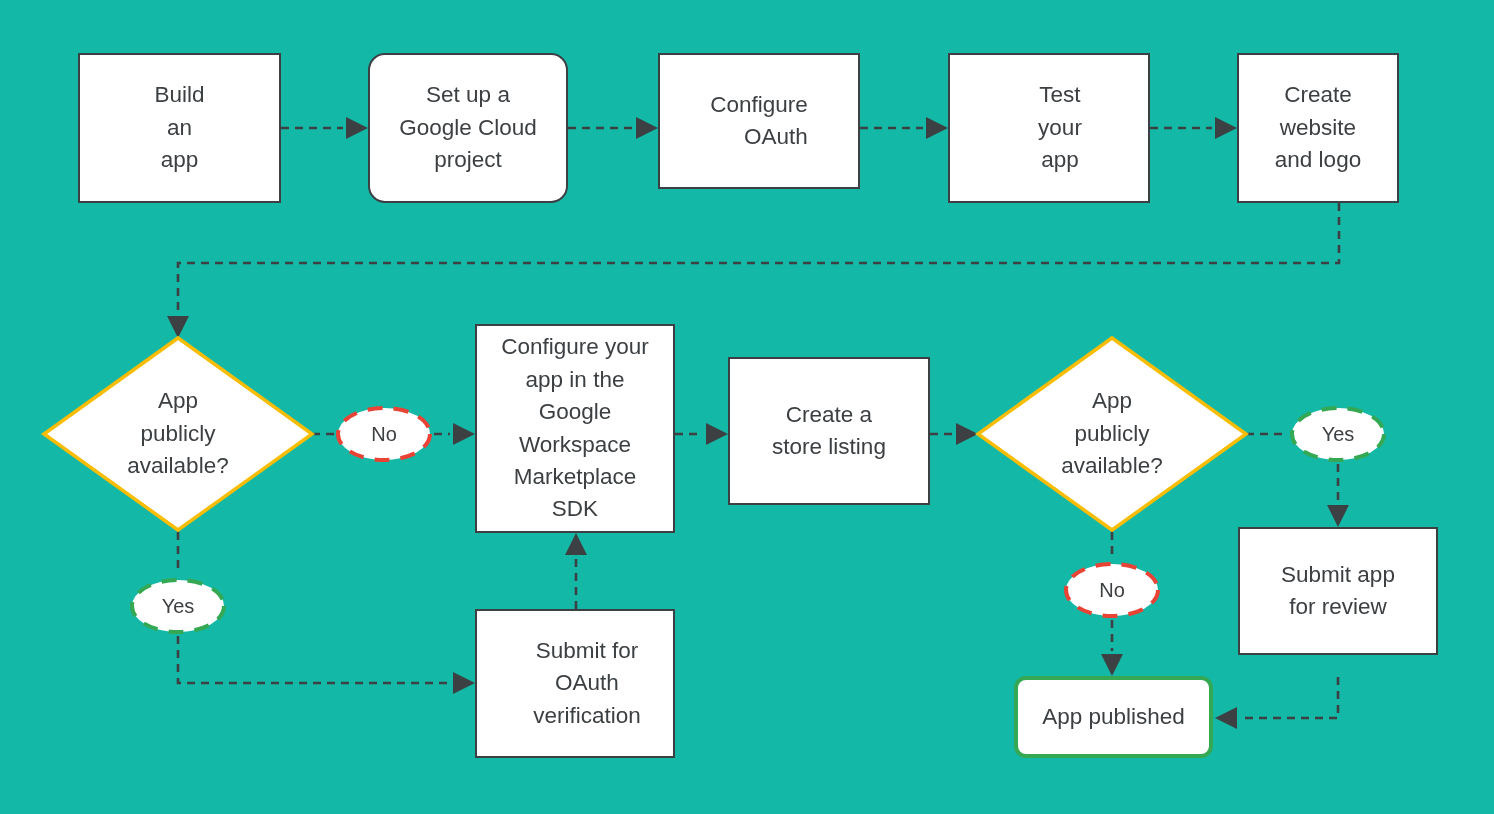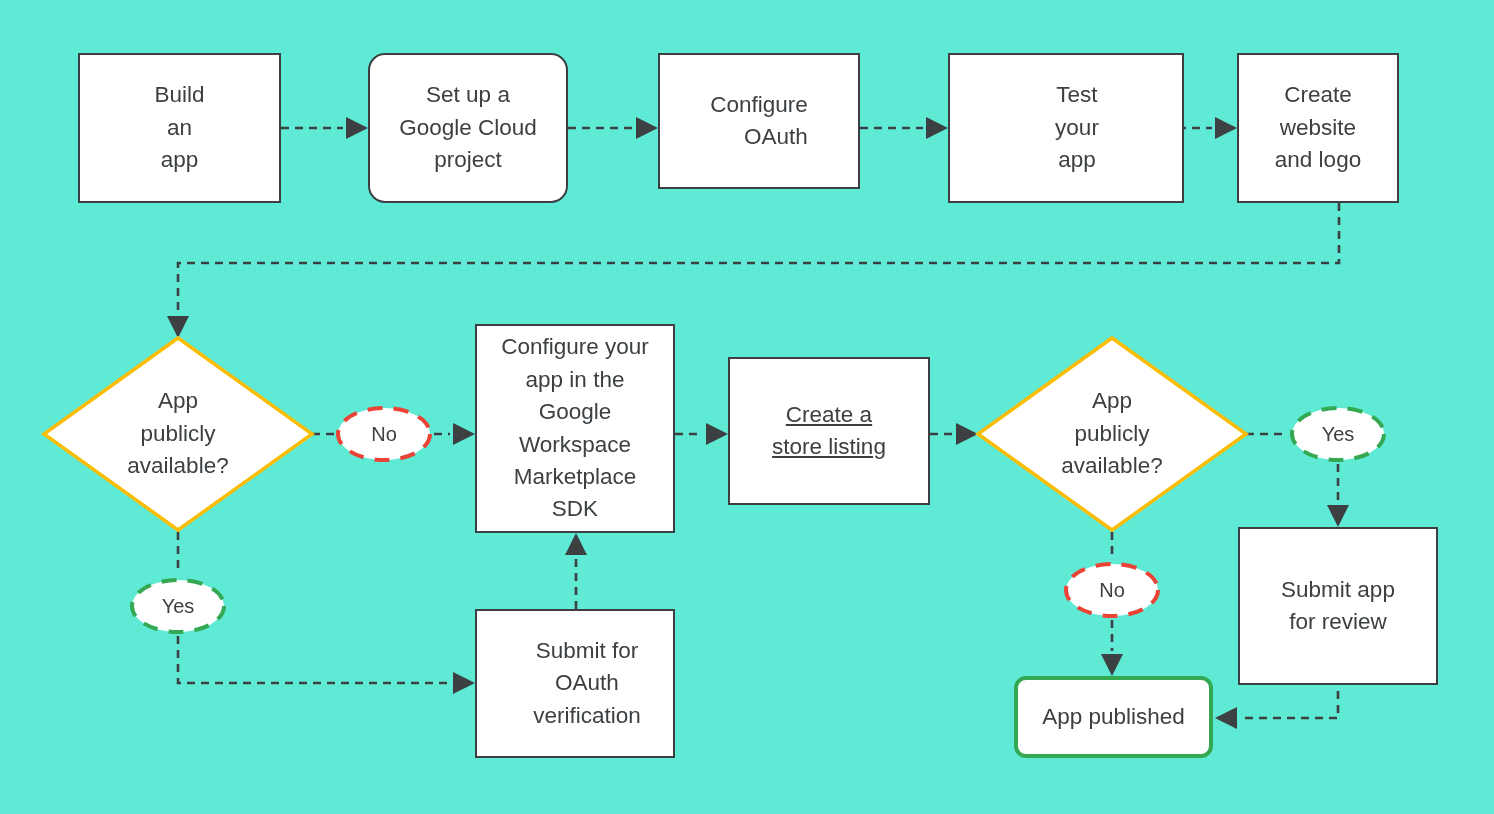--- a/index.html
+++ b/index.html
@@ -1,19 +1,19 @@
 <!DOCTYPE html>
 <html><head>
 <meta charset="utf-8">
 <style>
   html,body{margin:0;padding:0;background:#ffffff;}
   .canvas{
     position:relative;
     width:1494px;height:814px;
-    background:#5eead4;
+    background:#14b8a6;
     font-family:"Liberation Sans","DejaVu Sans",sans-serif;
     color:#3c4043;
     overflow:hidden;
   }
   .wires{position:absolute;left:0;top:0;width:1494px;height:814px;}
   .wire{fill:none;stroke:#3c4043;stroke-width:2.6;stroke-dasharray:8 6;}
   .head{fill:#3c4043;stroke:none;}
   .node{
     position:absolute;
     display:flex;align-items:center;justify-content:center;
@@ -126,21 +126,21 @@
 an
 app</div>
 
   <div class="node process" style="left:368px;top:53px;width:200px;height:150px;border-radius:17px;">Set up a
 Google Cloud
 project</div>
 
   <div class="node process" style="left:658px;top:53px;width:202px;height:136px;text-align:right;">Configure
 OAuth</div>
 
-  <div class="node process" style="left:948px;top:53px;width:236px;height:150px;padding-left:22px;">Test
+  <div class="node process" style="left:948px;top:53px;width:202px;height:150px;padding-left:22px;">Test
 your
 app</div>
 
   <div class="node process" style="left:1237px;top:53px;width:162px;height:150px;">Create
 website
 and logo</div>
 
   <div class="node decision" style="left:40px;top:334px;width:276px;height:200px;">
     <svg width="276" height="200" viewBox="0 0 276 200">
       <polygon points="138,4 272,100 138,196 4,100" fill="#ffffff" stroke="#fbbc04" stroke-width="3.5"></polygon>
@@ -157,21 +157,21 @@
     <span class="label">No</span>
   </div>
 
   <div class="node process" style="left:475px;top:324px;width:200px;height:209px;">Configure your
 app in the
 Google
 Workspace
 Marketplace
 SDK</div>
 
-  <div class="node process" style="left:728px;top:357px;width:202px;height:148px;text-decoration:underline;">Create a
+  <div class="node process" style="left:728px;top:357px;width:202px;height:148px;">Create a
 store listing</div>
 
   <div class="node decision" style="left:974px;top:334px;width:276px;height:200px;">
     <svg width="276" height="200" viewBox="0 0 276 200">
       <polygon points="138,4 272,100 138,196 4,100" fill="#ffffff" stroke="#fbbc04" stroke-width="3.5"></polygon>
     </svg>
     <span class="label">App
 publicly
 available?</span>
   </div>
@@ -194,18 +194,18 @@
     <svg width="100" height="60" viewBox="0 0 100 60">
       <ellipse cx="50" cy="30" rx="46" ry="26" fill="#ffffff" stroke="#ea4335" stroke-width="4" stroke-dasharray="15 11"></ellipse>
     </svg>
     <span class="label">No</span>
   </div>
 
   <div class="node process" style="left:475px;top:609px;width:200px;height:149px;padding-left:24px;">Submit for
 OAuth
 verification</div>
 
-  <div class="node process" style="left:1238px;top:527px;width:200px;height:158px;">Submit app
+  <div class="node process" style="left:1238px;top:527px;width:200px;height:128px;">Submit app
 for review</div>
 
   <div class="node terminal" style="left:1014px;top:676px;width:199px;height:82px;border-radius:12px;">App published</div>
 
 </div>
 
 </body></html>

